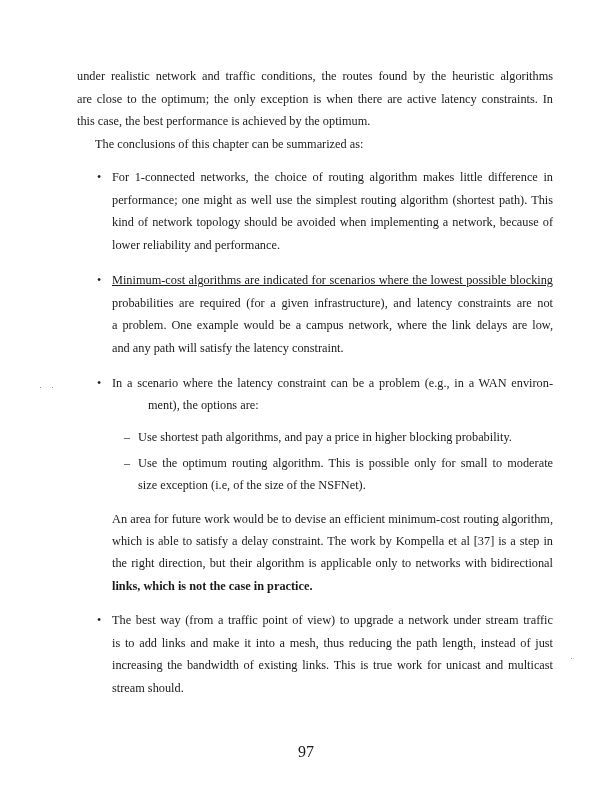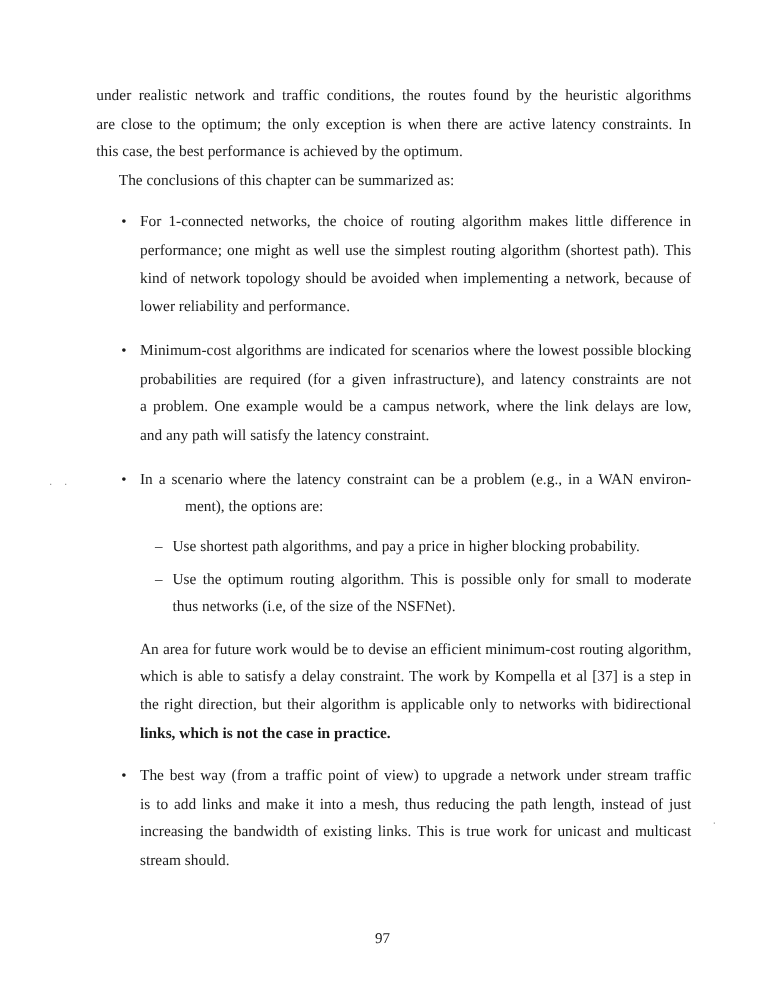--- a/index.html
+++ b/index.html
@@ -1,21 +1,21 @@
 <!DOCTYPE html>
 <html><head>
 <meta charset="utf-8">
 <style>
   html, body { margin:0; padding:0; }
   body { width:612px; height:791px; background:#ffffff; position:relative; overflow:hidden;
          font-family:"Liberation Serif", "DejaVu Serif", serif; color:#1a1a1a; }
   .ln { position:absolute; font-size:12.3px; line-height:14px; white-space:nowrap; }
   .j { text-align:justify; text-align-last:justify; }
   .bul { position:absolute; font-size:12px; line-height:14px; }
-  .pg { position:absolute; left:0; width:612px; text-align:center; top:743px; font-size:12px; }
+  .pg { position:absolute; left:0; width:612px; text-align:center; top:743px; font-size:16px; }
   .speck { position:absolute; width:1px; height:1px; background:#999; }
 </style>
 </head>
 <body>
 
 <div>
 
   <div class="ln j" style="left:77px; width:476px; top:69px;">under realistic network and traffic conditions, the routes found by the heuristic algorithms</div>
   <div class="ln j" style="left:77px; width:476px; top:92px;">are close to the optimum; the only exception is when there are active latency constraints. In</div>
   <div class="ln" style="left:77px; top:114px;">this case, the best performance is achieved by the optimum.</div>
@@ -25,39 +25,39 @@
   <div>
     <div class="bul" style="left:97px; top:170px;">•</div>
     <div class="ln j" style="left:112px; width:441px; top:170px;">For 1-connected networks, the choice of routing algorithm makes little difference in</div>
     <div class="ln j" style="left:112px; width:441px; top:193px;">performance; one might as well use the simplest routing algorithm (shortest path). This</div>
     <div class="ln j" style="left:112px; width:441px; top:215px;">kind of network topology should be avoided when implementing a network, because of</div>
     <div class="ln" style="left:112px; top:238px;">lower reliability and performance.</div>
   </div>
 
   <div>
     <div class="bul" style="left:97px; top:273px;">•</div>
-    <div class="ln j" style="left:112px; width:441px; top:273px;">Minimum-cost algorithms are indicated for scenarios where the lowest possible blocking</div>
+    <div class="ln j" style="left:112px; width:441px; top:273px;text-decoration:underline;">Minimum-cost algorithms are indicated for scenarios where the lowest possible blocking</div>
     <div class="ln j" style="left:112px; width:441px; top:296px;">probabilities are required (for a given infrastructure), and latency constraints are not</div>
     <div class="ln j" style="left:112px; width:441px; top:318px;">a problem. One example would be a campus network, where the link delays are low,</div>
     <div class="ln" style="left:112px; top:341px;">and any path will satisfy the latency constraint.</div>
   </div>
 
   <div>
     <div class="bul" style="left:97px; top:376px;">•</div>
     <div class="ln j" style="left:112px; width:441px; top:376px;">In a scenario where the latency constraint can be a problem (e.g., in a WAN environ-</div>
     <div class="ln" style="left:112px; top:398px;margin-left:36px;">ment), the options are:</div>
 
     <div>
       <div class="bul" style="left:124px; top:430px;">–</div>
       <div class="ln" style="left:138px; top:430px;">Use shortest path algorithms, and pay a price in higher blocking probability.</div>
     </div>
     <div>
       <div class="bul" style="left:124px; top:456px;">–</div>
       <div class="ln j" style="left:138px; width:415px; top:456px;">Use the optimum routing algorithm. This is possible only for small to moderate</div>
-      <div class="ln" style="left:138px; top:478px;">thus networks (i.e, of the size of the NSFNet).</div>
+      <div class="ln" style="left:138px; top:478px;">size exception (i.e, of the size of the NSFNet).</div>
     </div>
 
     <div class="ln j" style="left:112px; width:441px; top:512px;font-family:Liberation Serif, serif;">An area for future work would be to devise an efficient minimum-cost routing algorithm,</div>
     <div class="ln j" style="left:112px; width:441px; top:534px;">which is able to satisfy a delay constraint. The work by Kompella et al [37] is a step in</div>
     <div class="ln j" style="left:112px; width:441px; top:556px;">the right direction, but their algorithm is applicable only to networks with bidirectional</div>
     <div class="ln" style="left:112px; top:579px;font-weight:bold;">links, which is not the case in practice.</div>
   </div>
 
   <div>
     <div class="bul" style="left:97px; top:613px;">•</div>

